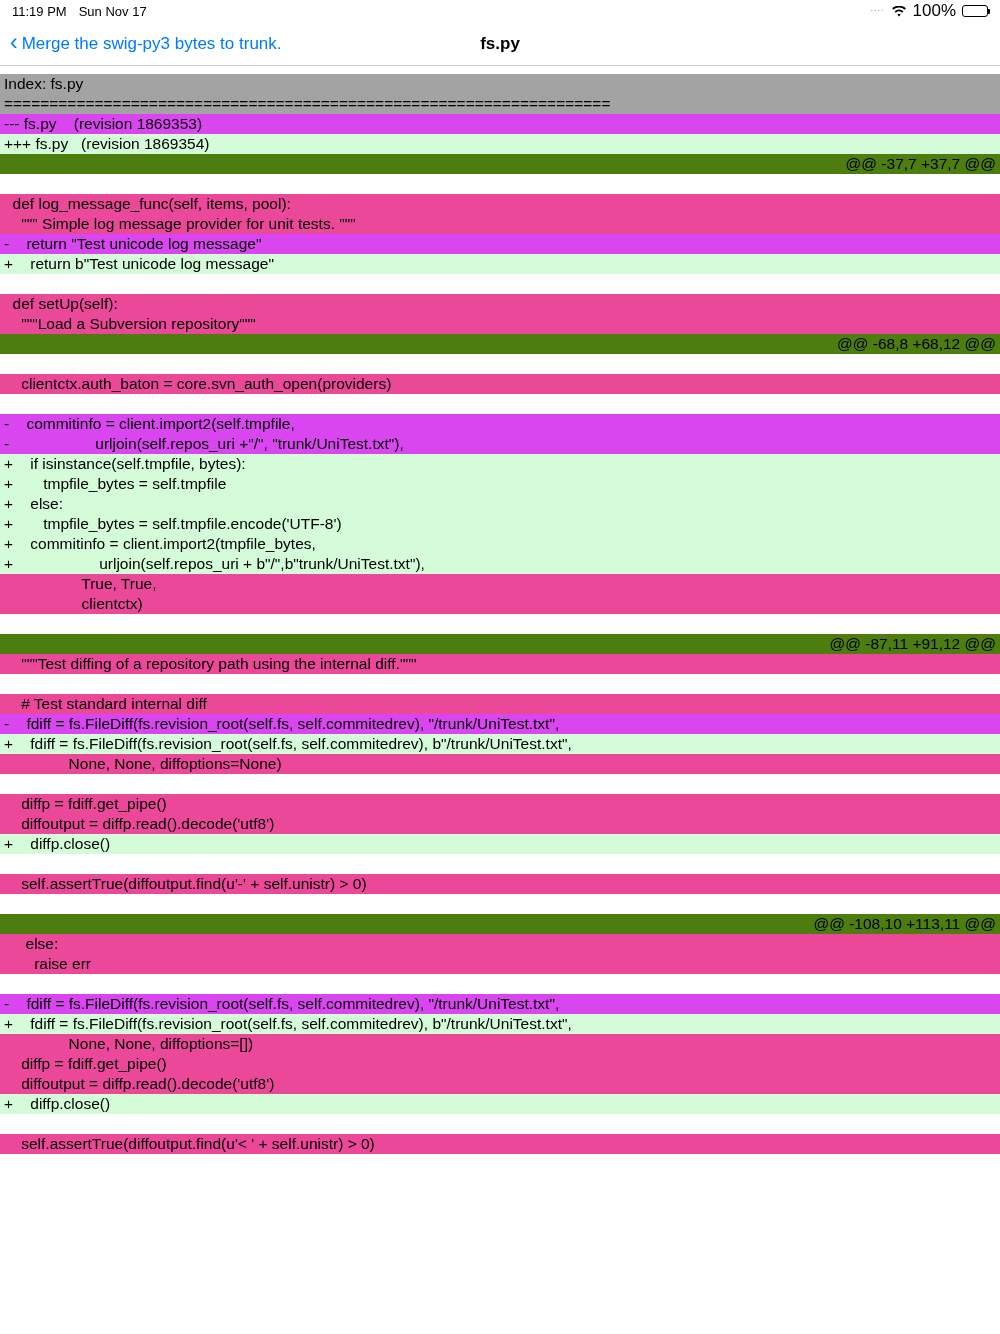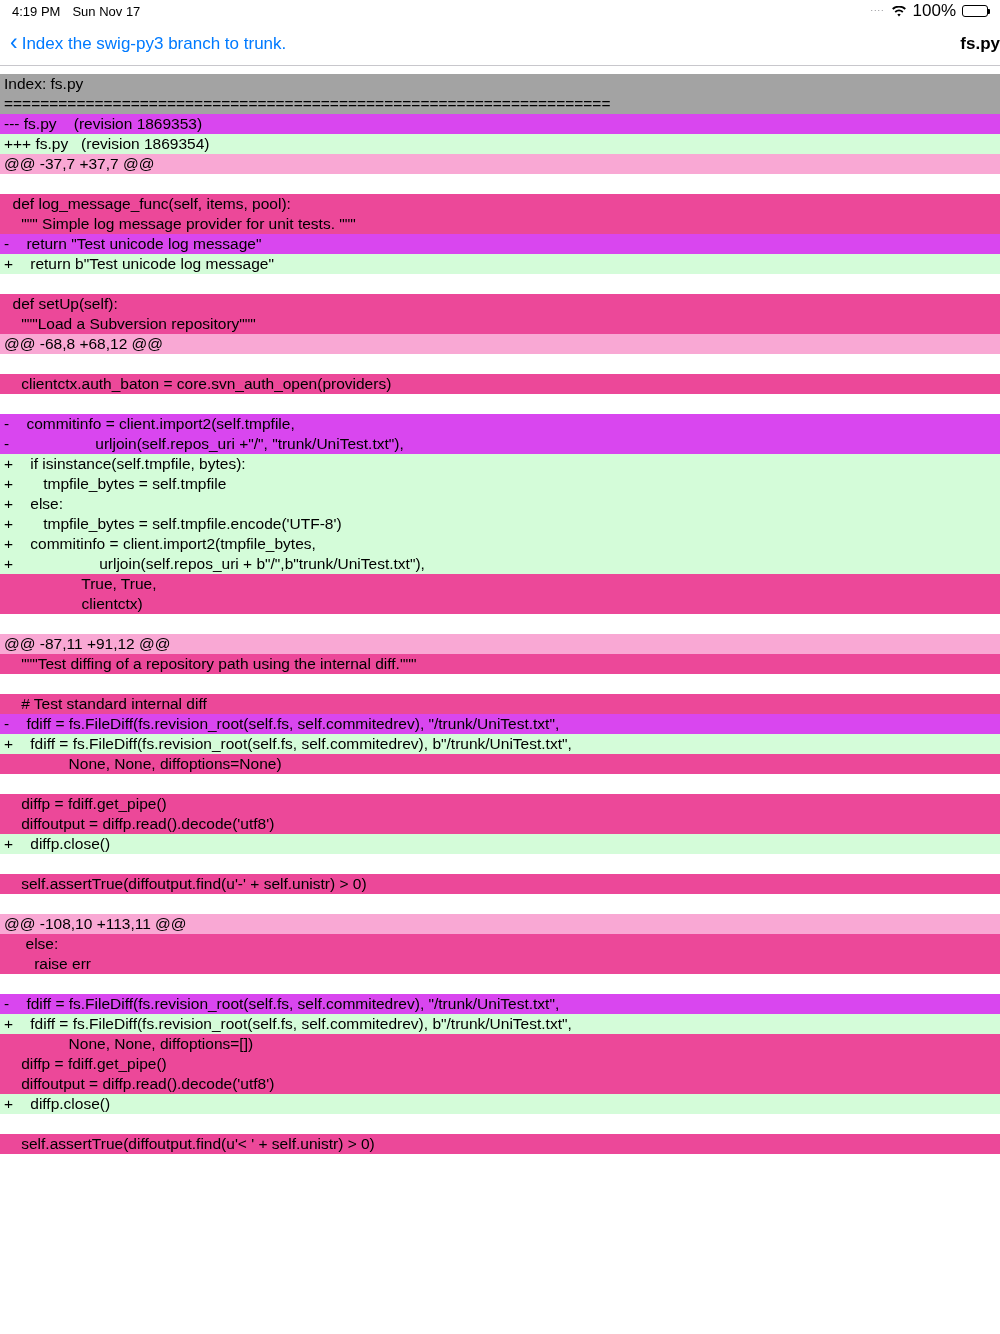--- a/index.html
+++ b/index.html
@@ -74,21 +74,21 @@
   .chev {
     font-size: 23px;
     line-height: 1;
     font-weight: 500;
     position: relative;
     top: -1px;
   }
   .nav-title {
     position: absolute;
     left: 0; right: 0;
-    text-align: right;
+    text-align: center;
     font-size: 17px;
     font-weight: 700;
     color: #000;
     pointer-events: none;
   }
 
   
   .diff {
     padding: 8px 0 0 0;
     font-size: 15.5px;
@@ -99,47 +99,47 @@
   }
   .line {
     padding: 0 4px 0 4px;
     min-height: 20px;
     white-space: pre;
     font-family: "Liberation Sans", sans-serif;
   }
   .line.ctx  { background: #ec4899; }
   .line.del  { background: #d946ef; }
   .line.add  { background: #d4fcd9; }
-  .line.hunk { background: #f9a8d4; }
+  .line.hunk { background: #4d7c0f; text-align: right; }
   .line.meta { background: #a3a3a3; }
   .line.blank { background: #ffffff; min-height: 20px; }
 </style>
 </head>
 <body>
 
 <div class="statusbar">
   <div class="left">
-    <span class="sb-time">4:19 PM</span>
+    <span class="sb-time">11:19 PM</span>
     <span class="sb-date">Sun Nov 17</span>
   </div>
   <div class="right">
     <span class="sb-dots">....</span>
     <span class="wifi-icon">
       <svg width="16" height="12" viewBox="0 0 16 12">
         <path d="M8 10.6l1.7-2.1a2.7 2.7 0 0 0-3.4 0L8 10.6z" fill="#000"></path>
         <path d="M3.6 5.2a6.9 6.9 0 0 1 8.8 0l-1.2 1.5a5 5 0 0 0-6.4 0L3.6 5.2z" fill="#000"></path>
         <path d="M1.1 2.2a10.7 10.7 0 0 1 13.8 0l-1.2 1.5a8.8 8.8 0 0 0-11.4 0L1.1 2.2z" fill="#000"></path>
       </svg>
     </span>
     <span class="sb-battery-text">100%</span>
     <span class="batt"><span class="fill"></span></span>
   </div>
 </div>
 
 <div class="navbar">
   <div class="back-button">
     <span class="chev">‹</span>
-    <span>Index the swig-py3 branch to trunk.</span>
+    <span>Merge the swig-py3 bytes to trunk.</span>
   </div>
   <div class="nav-title">fs.py</div>
 </div>
 
 <div class="diff" id="diff-container"><div class="line meta">Index: fs.py</div><div class="line meta">===================================================================</div><div class="line del">--- fs.py    (revision 1869353)</div><div class="line add">+++ fs.py   (revision 1869354)</div><div class="line hunk">@@ -37,7 +37,7 @@</div><div class="line blank"> </div><div class="line ctx">  def log_message_func(self, items, pool):</div><div class="line ctx">    """ Simple log message provider for unit tests. """</div><div class="line del">-    return "Test unicode log message"</div><div class="line add">+    return b"Test unicode log message"</div><div class="line blank"> </div><div class="line ctx">  def setUp(self):</div><div class="line ctx">    """Load a Subversion repository"""</div><div class="line hunk">@@ -68,8 +68,12 @@</div><div class="line blank"> </div><div class="line ctx">    clientctx.auth_baton = core.svn_auth_open(providers)</div><div class="line blank"> </div><div class="line del">-    commitinfo = client.import2(self.tmpfile,</div><div class="line del">-                    urljoin(self.repos_uri +"/", "trunk/UniTest.txt"),</div><div class="line add">+    if isinstance(self.tmpfile, bytes):</div><div class="line add">+       tmpfile_bytes = self.tmpfile</div><div class="line add">+    else:</div><div class="line add">+       tmpfile_bytes = self.tmpfile.encode('UTF-8')</div><div class="line add">+    commitinfo = client.import2(tmpfile_bytes,</div><div class="line add">+                    urljoin(self.repos_uri + b"/",b"trunk/UniTest.txt"),</div><div class="line ctx">                  True, True,</div><div class="line ctx">                  clientctx)</div><div class="line blank"> </div><div class="line hunk">@@ -87,11 +91,12 @@</div><div class="line ctx">    """Test diffing of a repository path using the internal diff."""</div><div class="line blank"> </div><div class="line ctx">    # Test standard internal diff</div><div class="line del">-    fdiff = fs.FileDiff(fs.revision_root(self.fs, self.commitedrev), "/trunk/UniTest.txt",</div><div class="line add">+    fdiff = fs.FileDiff(fs.revision_root(self.fs, self.commitedrev), b"/trunk/UniTest.txt",</div><div class="line ctx">               None, None, diffoptions=None)</div><div class="line blank"> </div><div class="line ctx">    diffp = fdiff.get_pipe()</div><div class="line ctx">    diffoutput = diffp.read().decode('utf8')</div><div class="line add">+    diffp.close()</div><div class="line blank"> </div><div class="line ctx">    self.assertTrue(diffoutput.find(u'-' + self.unistr) &gt; 0)</div><div class="line blank"> </div><div class="line hunk">@@ -108,10 +113,11 @@</div><div class="line ctx">     else:</div><div class="line ctx">       raise err</div><div class="line blank"> </div><div class="line del">-    fdiff = fs.FileDiff(fs.revision_root(self.fs, self.commitedrev), "/trunk/UniTest.txt",</div><div class="line add">+    fdiff = fs.FileDiff(fs.revision_root(self.fs, self.commitedrev), b"/trunk/UniTest.txt",</div><div class="line ctx">               None, None, diffoptions=[])</div><div class="line ctx">    diffp = fdiff.get_pipe()</div><div class="line ctx">    diffoutput = diffp.read().decode('utf8')</div><div class="line add">+    diffp.close()</div><div class="line blank"> </div><div class="line ctx">    self.assertTrue(diffoutput.find(u'&lt; ' + self.unistr) &gt; 0)</div></div>
 
 </body></html>

